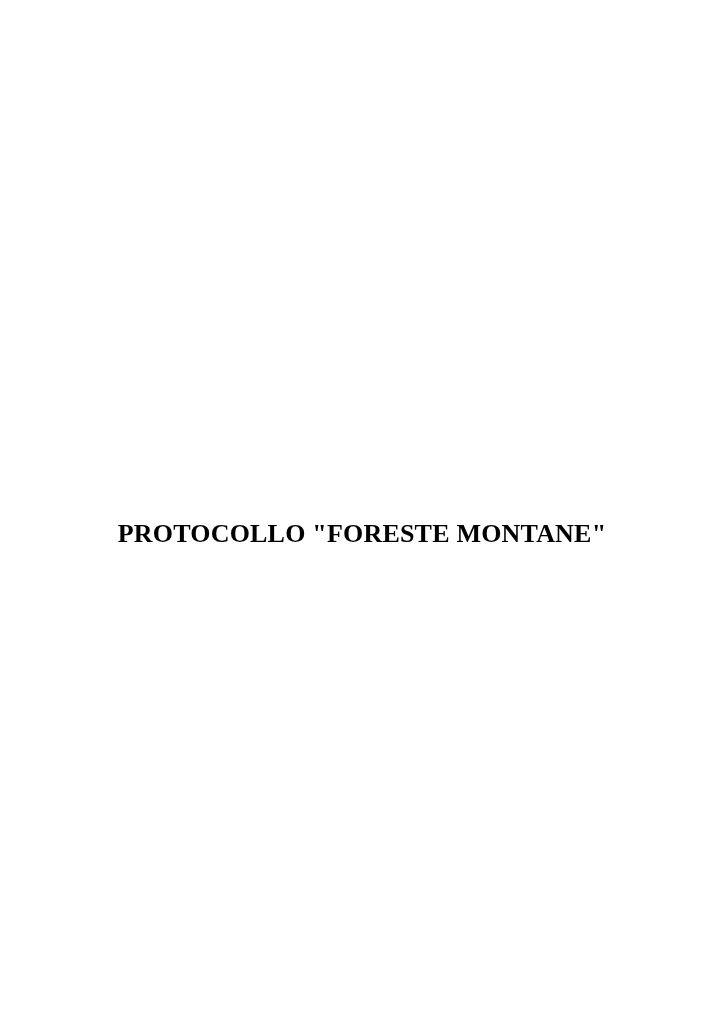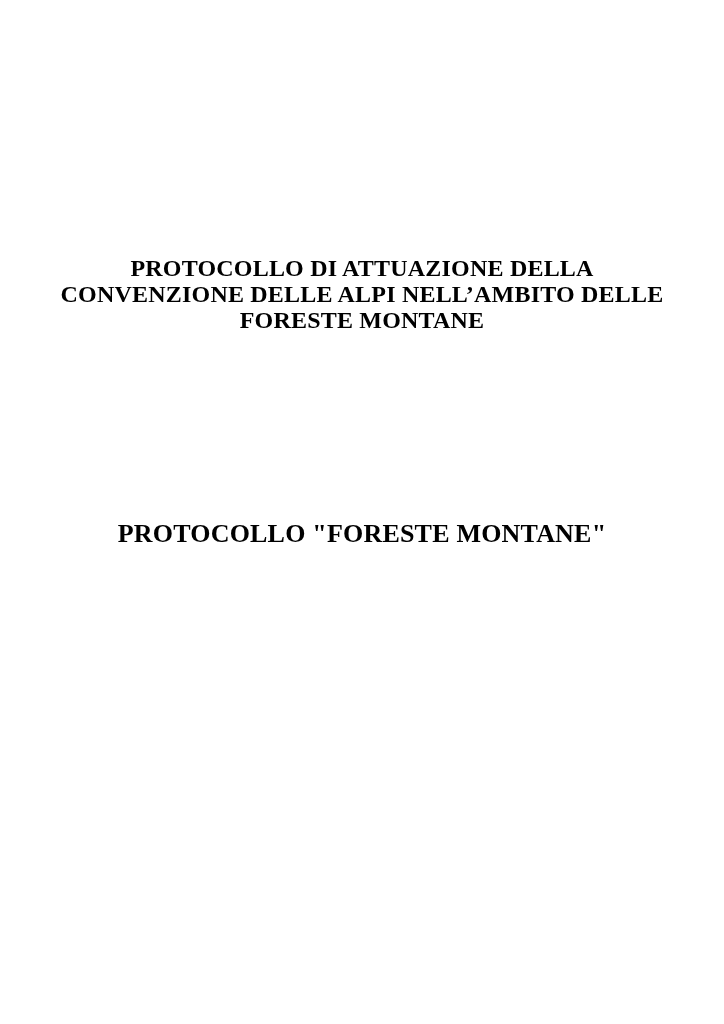--- a/index.html
+++ b/index.html
@@ -45,19 +45,14 @@
     line-height: 30px;
     color: #000000;
     letter-spacing: 0.2px;
     white-space: nowrap;
   }
 </style>
 </head>
 <body>
 
 <div class="page">
-  <div class="title-block">
-    <div class="title-line">PROTOCOLLO DI ATTUAZIONE DELLA</div>
-    <div class="title-line">CONVENZIONE DELLE ALPI NELL’AMBITO DELLE</div>
-    <div class="title-line">FORESTE MONTANE</div>
-  </div>
   <div class="subtitle">PROTOCOLLO "FORESTE MONTANE"</div>
 </div>
 
 </body></html>

